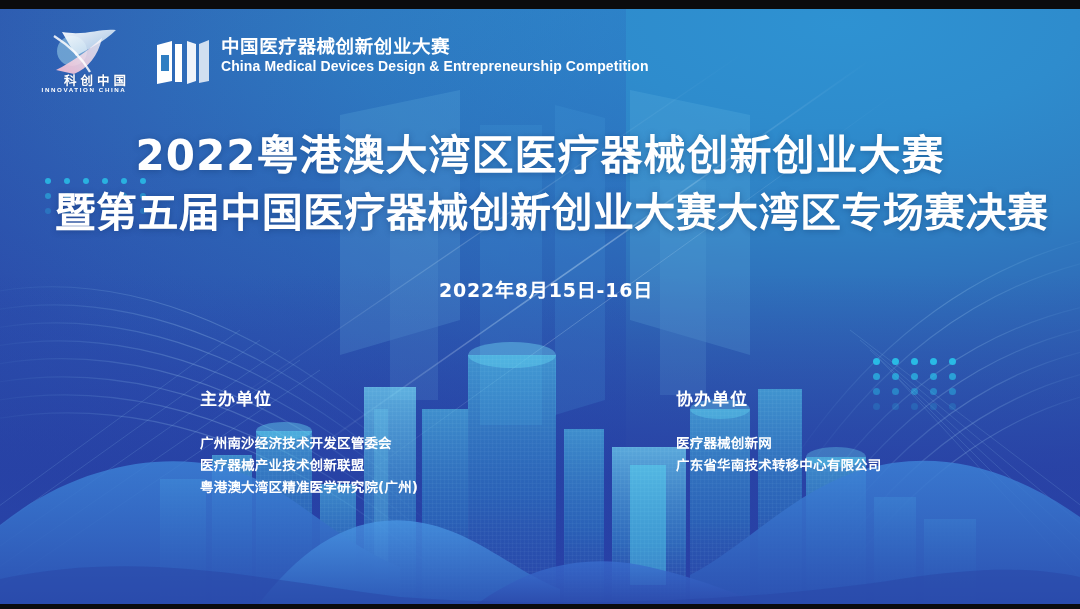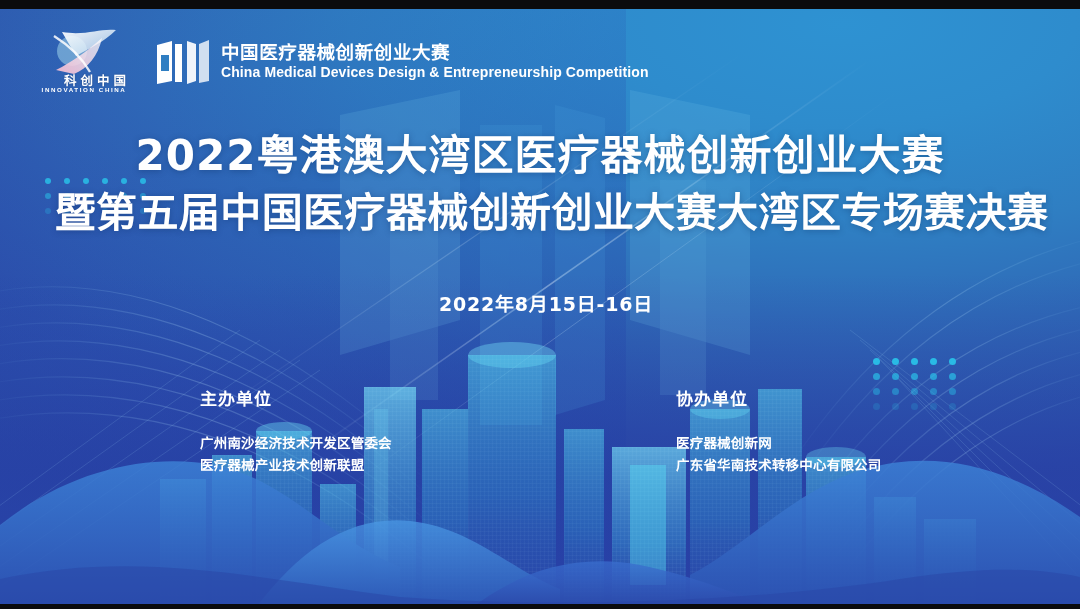--- a/index.html
+++ b/index.html
@@ -81,21 +81,21 @@
   .logo-ic .cn{
     position:absolute;left:0;top:44px;width:92px;text-align:right;
     font-size:12.5px;font-weight:700;color:#ffffff;letter-spacing:4px;
     text-shadow:0 0 2px rgba(0,0,0,.25);
   }
   .logo-ic .en{
     position:absolute;left:0;top:60px;width:92px;text-align:center;
     font-size:6.2px;font-weight:700;color:#fff;letter-spacing:1.6px;
   }
 
-  .logo-cmd{display:flex;align-items:center;gap:11px;}
+  .logo-cmd{display:flex;align-items:flex-start;gap:11px;}
   .logo-cmd .glyph{width:54px;height:50px;}
   .logo-cmd .glyph svg{width:100%;height:100%;}
   .logo-cmd .txt{display:flex;flex-direction:column;gap:1px;}
   .logo-cmd .txt .cn{
     font-size:18.5px;font-weight:700;color:#fff;letter-spacing:.6px;line-height:1.08;
     font-family:"DejaVu Sans","Liberation Sans",sans-serif;
   }
   .logo-cmd .txt .en{
     font-size:14px;font-weight:700;color:#fff;letter-spacing:.1px;line-height:1.15;
     font-family:"Liberation Sans",sans-serif;
@@ -109,21 +109,21 @@
     text-shadow:0 1px 6px rgba(10,40,90,.35);
   }
   .t2{
     margin-top:12px;
     font-size:41px;font-weight:700;color:#fff;letter-spacing:.4px;line-height:1.12;
     font-family:"DejaVu Sans","Liberation Sans",sans-serif;
     text-shadow:0 1px 6px rgba(10,40,90,.35);
     margin-left:23px;
   }
   .tdate{
-    margin-top:52px;
+    margin-top:38px;
     font-size:19px;font-weight:700;color:#ffffff;letter-spacing:.8px;
     font-family:"DejaVu Sans","Liberation Sans",sans-serif;
     padding-left:12px;
   }
 
   
   .orgs{position:absolute;left:0;top:385px;width:100%;z-index:20;}
   .org{position:absolute;}
   #org-host{left:200px;}
   #org-co{left:676px;}
@@ -429,20 +429,21 @@
     <div class="t2">暨第五届中国医疗器械创新创业大赛大湾区专场赛决赛</div>
     <div class="tdate">2022年8月15日-16日</div>
   </div>
 
   <div class="orgs">
 
     <div class="org" id="org-host">
       <div class="head">主办单位</div>
       <div class="line">广州南沙经济技术开发区管委会</div>
       <div class="line">医疗器械产业技术创新联盟</div>
+      <div class="line">粤港澳大湾区精准医学研究院(广州)</div>
     </div>
 
     <div class="org" id="org-co">
       <div class="head">协办单位</div>
       <div class="line">医疗器械创新网</div>
       <div class="line">广东省华南技术转移中心有限公司</div>
     </div>
 
   </div>
 

